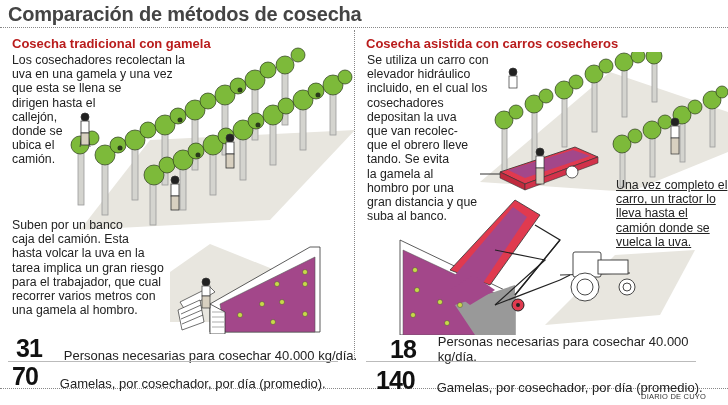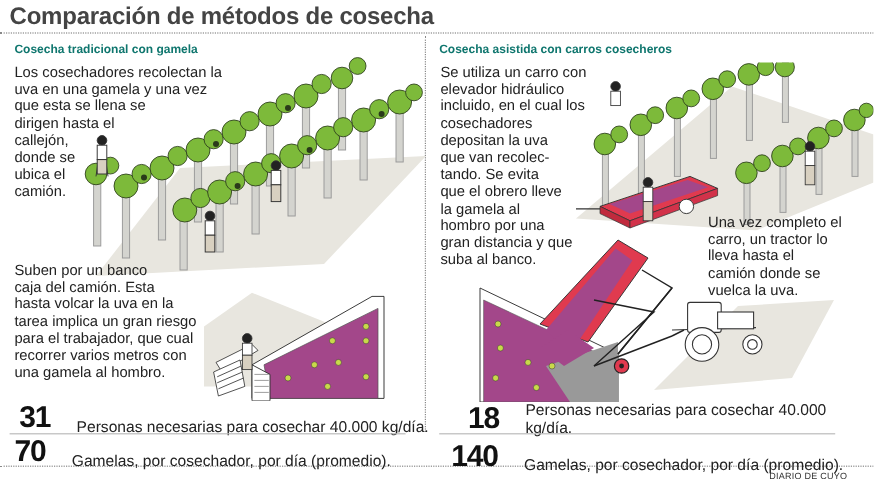--- a/index.html
+++ b/index.html
@@ -17,21 +17,21 @@
   .vr-dotted {
     position: absolute; left: 354px; top: 30px; height: 330px;
     border-left: 1px dotted #888;
   }
   .hr-dotted-bottom {
     position: absolute; left: 0; top: 388px; width: 728px;
     border-top: 1px dotted #888;
   }
 
   .section-title {
-    position: absolute; font-weight: bold; font-size: 10px; color: #0f766e;
+    position: absolute; font-weight: bold; font-size: 13px; color: #b91c1c;
   }
   .body-text {
     position: absolute; font-size: 12.3px; line-height: 14.2px; color: #222;
   }
   .art { position: absolute; }
 
   .stat {
     position: absolute; display: flex; align-items: flex-end; gap: 22px;
   }
   .stat-num { font-weight: bold; font-size: 25px; color: #111; letter-spacing: -1px; }
@@ -209,22 +209,22 @@
 <div>
   <div class="section-title" style="left:366px; top:36px;">Cosecha asistida con carros cosecheros</div>
 
   <div class="body-text" style="left:367px; top:53px;">
     <div>Se utiliza un carro con</div>
     <div>elevador hidráulico</div>
     <div>incluido, en el cual los</div>
     <div>cosechadores</div>
     <div>depositan la uva</div>
     <div>que van recolec-</div>
+    <div>que el obrero lleve</div>
     <div>tando. Se evita</div>
-    <div>que el obrero lleve</div>
     <div>la gamela al</div>
     <div>hombro por una</div>
     <div>gran distancia y que</div>
     <div>suba al banco.</div>
   </div>
 
   <svg class="art" style="left:480px; top:52px;" width="248" height="140" viewBox="0 0 248 140">
     <polygon points="0,130 130,20 248,60 248,100 150,140" fill="#E8E6DF"></polygon>
     <g stroke="#999" stroke-width="0.8" fill="#D4D4CF">
       <rect x="22" y="70" width="5" height="55"></rect>
@@ -280,21 +280,21 @@
         <rect x="1" y="4" width="8" height="12" fill="#fff"></rect>
         <rect x="1" y="16" width="8" height="16" fill="#D8D0C0"></rect>
       </g>
       <g transform="translate(28,20)">
         <circle cx="5" cy="0" r="4" fill="#222"></circle>
         <rect x="1" y="4" width="8" height="12" fill="#fff"></rect>
       </g>
     </g>
   </svg>
 
-  <div class="body-text" style="left:590px; top:178px;">
+  <div class="body-text" style="left:616px; top:178px;text-decoration:underline;">
     <div>Una vez completo el</div>
     <div>carro, un tractor lo</div>
     <div>lleva hasta el</div>
     <div>camión donde se</div>
     <div>vuelca la uva.</div>
   </div>
 
   <svg class="art" style="left:395px; top:195px;" width="333" height="140" viewBox="0 0 333 140">
     <polygon points="150,130 220,60 300,55 265,120" fill="#E8E6DF"></polygon>
 

